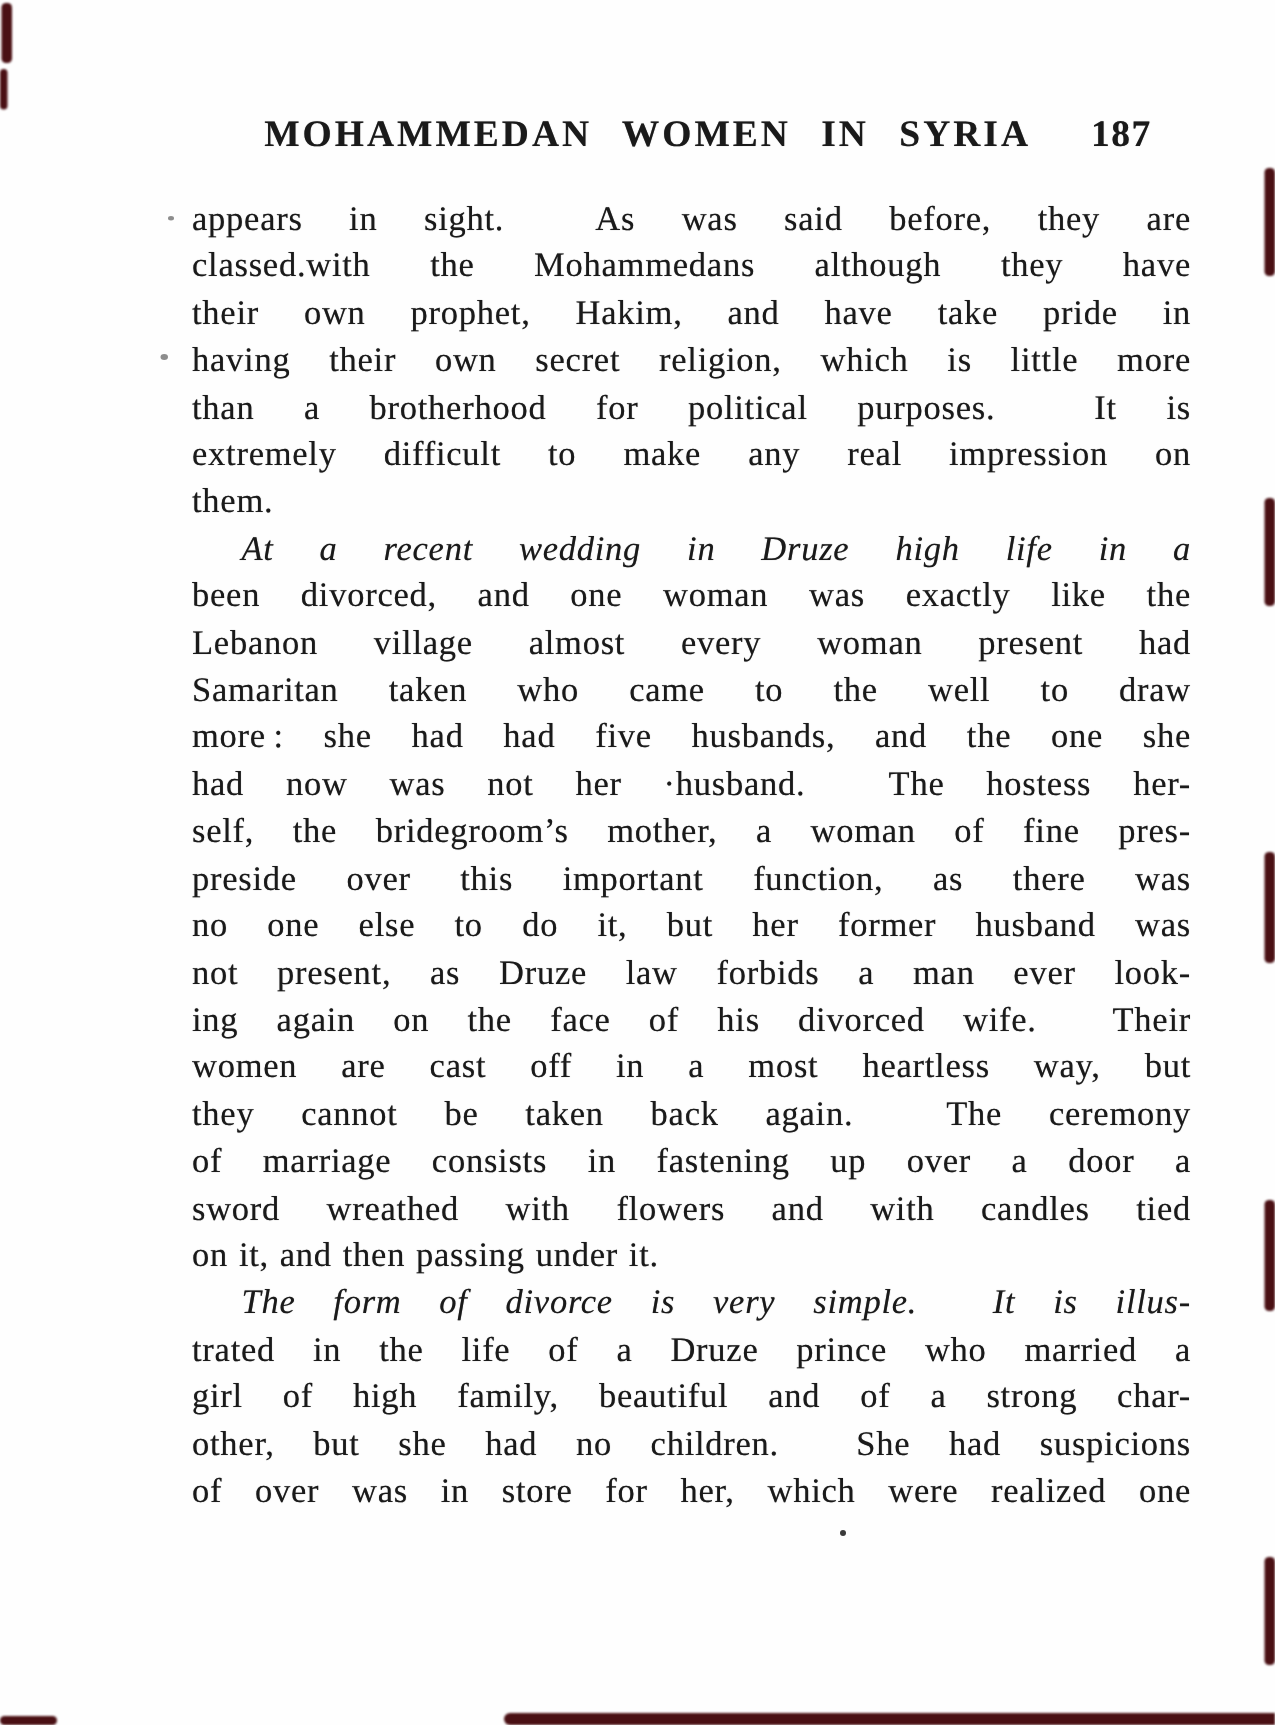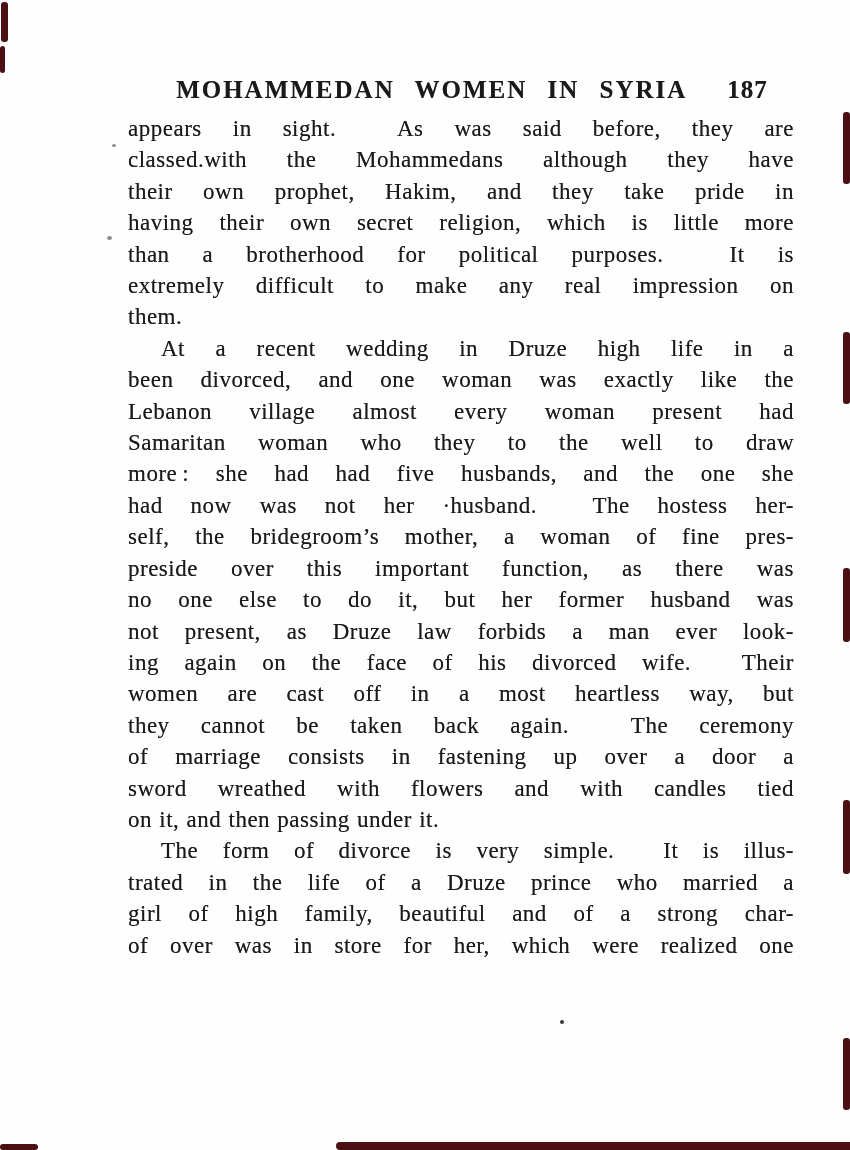--- a/index.html
+++ b/index.html
@@ -26,36 +26,36 @@
     font-size: 25px;
     letter-spacing: 2px;
     word-spacing: 12px;
     text-shadow: 0 0 0.5px rgba(20,20,20,0.55);
   }
   .folio { margin-left: 40px; letter-spacing: 1px; }
   
   .textblock {
     position: absolute;
     left: 128px;
-    top: 113px;
+    top: 130px;
     width: 666px;
     font-size: 23px;
     line-height: 31.4px;
     letter-spacing: 0.5px;
     word-spacing: 1px;
     text-shadow: 0 0 0.5px rgba(20,20,20,0.6);
   }
   .para { margin: 0; padding: 0; }
   .ln {
     display: block;
     text-align: justify;
     text-align-last: justify;
   }
   .ln.end { text-align-last: left; }
-  .ln.indent { text-indent: 33px; }
+  .ln.indent { text-indent: 33px; font-style: italic; }
   
   .mark {
     position: absolute;
     background: var(--edge-mark, #4a1014);
     filter: blur(0.6px);
     border-radius: 3px;
   }
   .mk-tl1 { left: 1px;  top: 2px;    width: 7px;  height: 40px; }
   .mk-tl2 { left: 0;    top: 46px;   width: 5px;  height: 27px; }
   .mk-r1  { left: 843px; top: 112px;  width: 7px; height: 72px; }
@@ -78,50 +78,51 @@
 
   <header class="pagehead">
     <span class="title">MOHAMMEDAN WOMEN IN SYRIA</span><span class="folio">187</span>
   </header>
 
   <main class="textblock">
 
     <p class="para">
       <span class="ln">appears in sight.&nbsp; As was said before, they are</span>
       <span class="ln">classed.with the Mohammedans although they have</span>
-      <span class="ln">their own prophet, Hakim, and they take pride in</span>
+      <span class="ln">their own prophet, Hakim, and have take pride in</span>
       <span class="ln">having their own secret religion, which is little more</span>
       <span class="ln">than a brotherhood for political purposes.&nbsp; It is</span>
       <span class="ln">extremely difficult to make any real impression on</span>
       <span class="ln end">them.</span>
     </p>
 
     <p class="para">
       <span class="ln indent">At a recent wedding in Druze high life in a</span>
       <span class="ln">been divorced, and one woman was exactly like the</span>
       <span class="ln">Lebanon village almost every woman present had</span>
-      <span class="ln">Samaritan woman who they to the well to draw</span>
+      <span class="ln">Samaritan taken who came to the well to draw</span>
       <span class="ln">more : she had had five husbands, and the one she</span>
       <span class="ln">had now was not her ·husband.&nbsp; The hostess her-</span>
       <span class="ln">self, the bridegroom’s mother, a woman of fine pres-</span>
       <span class="ln">preside over this important function, as there was</span>
       <span class="ln">no one else to do it, but her former husband was</span>
       <span class="ln">not present, as Druze law forbids a man ever look-</span>
       <span class="ln">ing again on the face of his divorced wife.&nbsp; Their</span>
       <span class="ln">women are cast off in a most heartless way, but</span>
       <span class="ln">they cannot be taken back again.&nbsp; The ceremony</span>
       <span class="ln">of marriage consists in fastening up over a door a</span>
       <span class="ln">sword wreathed with flowers and with candles tied</span>
       <span class="ln end">on it, and then passing under it.</span>
     </p>
 
     <p class="para">
       <span class="ln indent">The form of divorce is very simple.&nbsp; It is illus-</span>
       <span class="ln">trated in the life of a Druze prince who married a</span>
       <span class="ln">girl of high family, beautiful and of a strong char-</span>
+      <span class="ln">other, but she had no children.&nbsp; She had suspicions</span>
       <span class="ln">of over was in store for her, which were realized one</span>
     </p>
 
   </main>
 
   <div class="mark mk-tl1"></div>
   <div class="mark mk-tl2"></div>
   <div class="mark mk-r1"></div>
   <div class="mark mk-r2"></div>
   <div class="mark mk-r3"></div>

